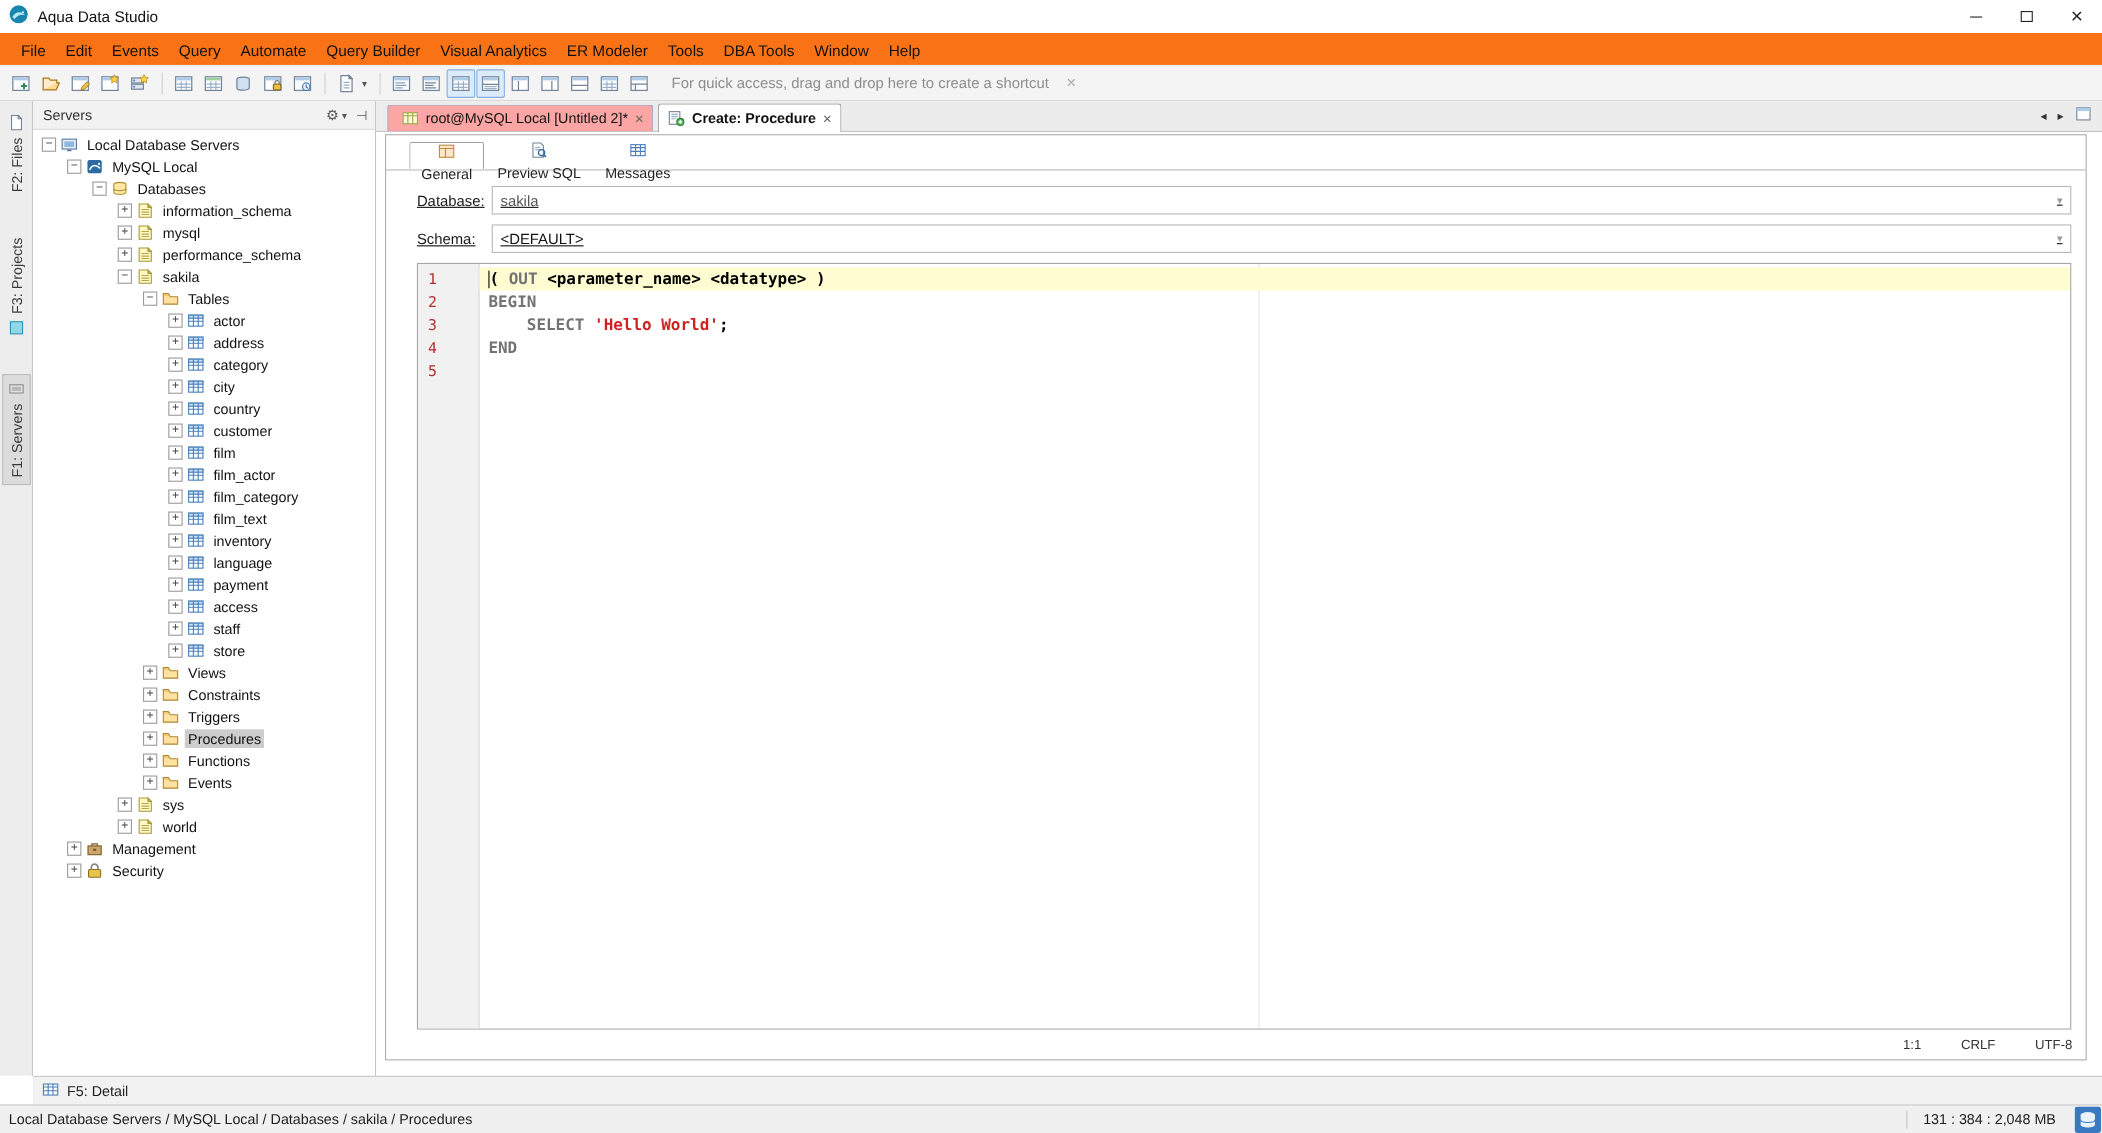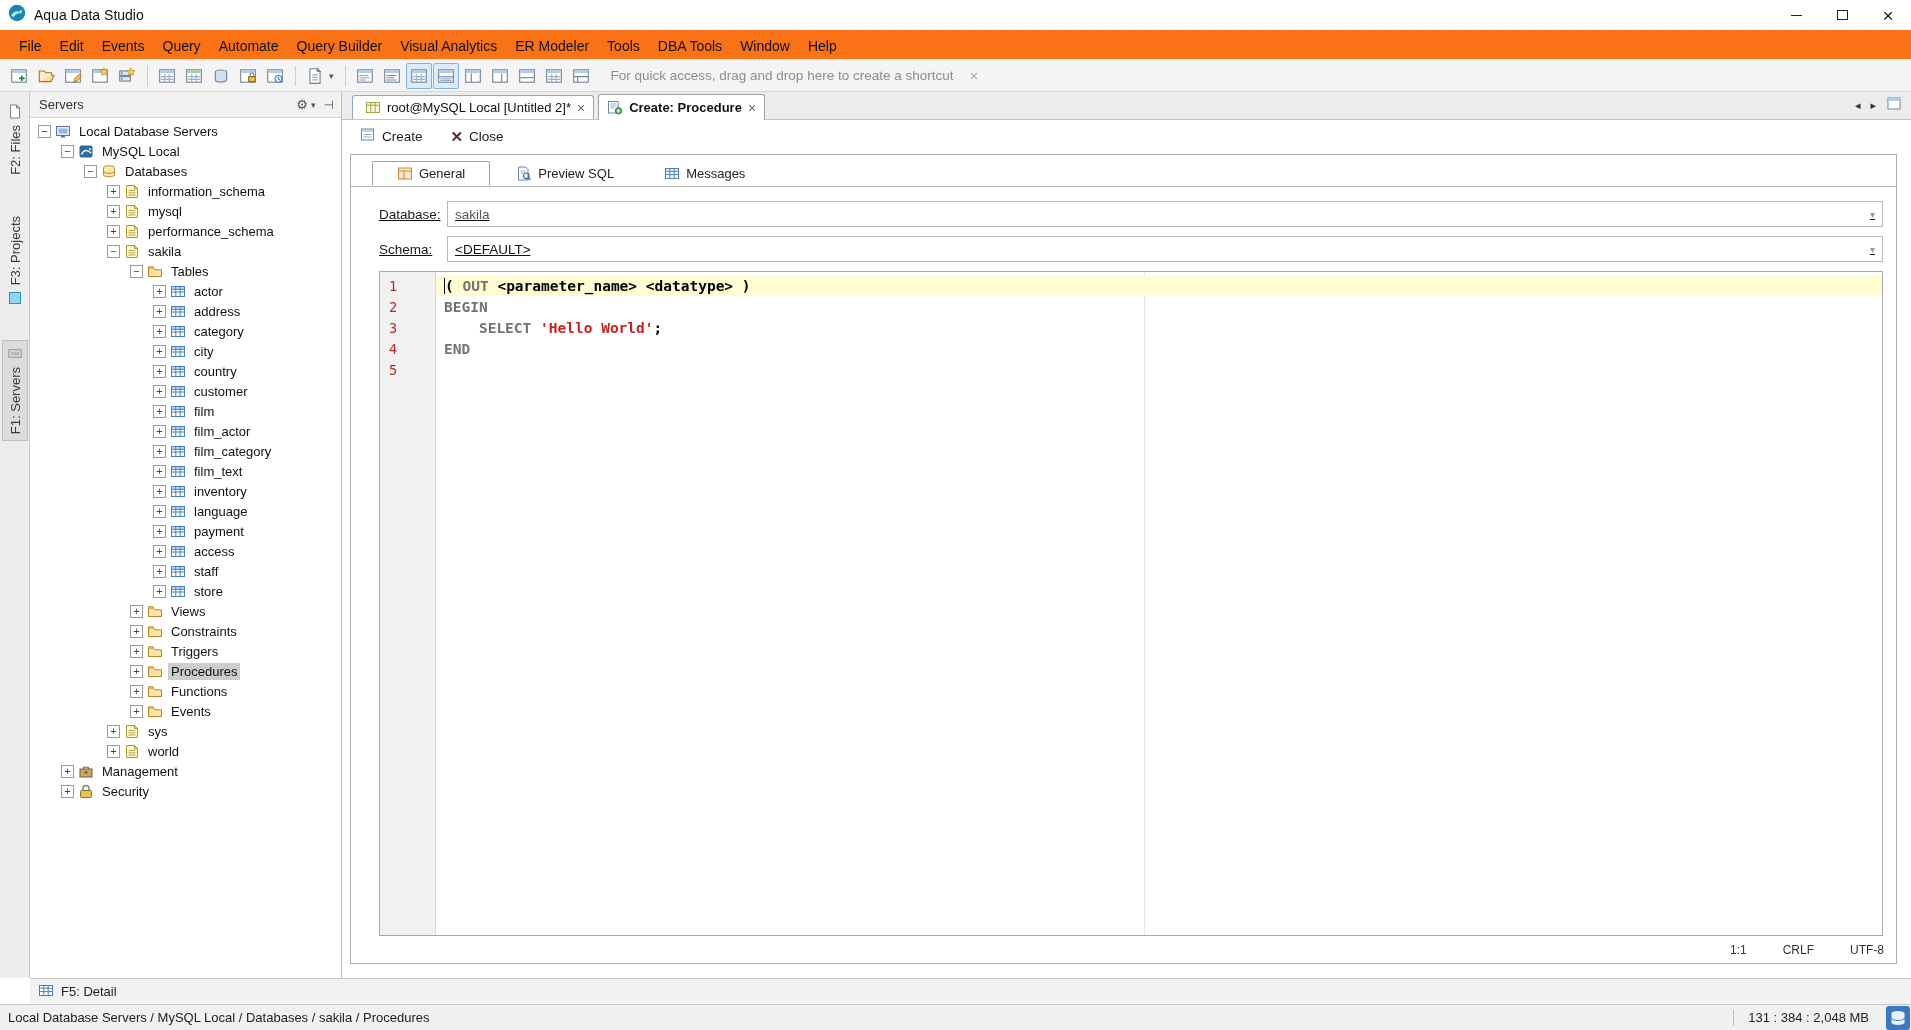--- a/index.html
+++ b/index.html
@@ -50,33 +50,33 @@
   .tree-row { height:20px; display:flex; align-items:center; white-space:nowrap; }
   .toggle { width:13px; height:13px; flex:none; border:1px solid #9a9a9a; background:#fff; font-size:11px; line-height:10px; text-align:center; color:#444; margin-right:4px; }
   .tree-ic { margin-right:5px; flex:none; display:flex; }
   .tree-label { padding:1px 3px; }
   .tree-row.selected .tree-label { background:#cdcdcd; }
 
   
   .main { flex:1; display:flex; flex-direction:column; background:#fff; min-width:0; }
   .doctabs { height:28px; flex:none; background:#ececec; border-bottom:1px solid #c4c4c4; display:flex; align-items:flex-end; padding-left:10px; }
   .doctab { height:24px; display:flex; align-items:center; gap:6px; padding:0 8px; font-size:13px; border:1px solid #b8b8b8; border-bottom:none; border-radius:3px 3px 0 0; margin-right:4px; background:#f4f4f4; }
-  .doctab.conn { background:#ffffff; border-color:#90a8cc;padding-left:12px; }
+  .doctab.conn { background:#fca5a5; border-color:#90a8cc;padding-left:12px; }
   .doctab.active { background:#fff; font-weight:bold; height:26px; margin-bottom:-1px; border-color:#a0a0a0; z-index:2; }
   .tab-close { color:#666; font-size:14px; line-height:1; font-weight:normal; }
   .doctab-nav { margin-left:auto; display:flex; align-items:center; gap:10px; padding:0 9px; height:100%; }
   .nav-arrow { font-size:11px; color:#333; }
 
   .action-row { height:32px; flex:none; display:flex; align-items:center; padding-left:18px; gap:28px; font-size:13.5px; color:#1a1a1a; }
   .action { display:flex; align-items:center; gap:6px; }
   .close-x { color:#5a2d2d; font-size:15px; font-weight:bold; line-height:1; }
 
   .panel { flex:1; margin:2px 14px 14px 8px; border:1px solid #adadad; display:flex; flex-direction:column; min-height:0; background:#fff; }
   .ptabs { flex:none; padding:6px 0 0 21px; display:flex; border-bottom:1px solid #b8b8b8; }
-  .ptab { height:25px; display:flex; align-items:center; gap:6px; padding:0 24px; font-size:13px; color:#222; margin-right:2px; }
+  .ptab { height:25px; display:flex; align-items:center; gap:6px; padding:0 10px; font-size:13px; color:#222; margin-right:2px;flex-direction:column; }
   .ptab.active { border:1px solid #a0a0a0; border-bottom:1px solid #fff; margin-bottom:-1px; background:#fff; border-radius:2px 2px 0 0; }
 
   .form { flex:none; padding:14px 13px 0 28px;text-decoration:underline; }
   .frow { display:flex; align-items:center; margin-bottom:9px; }
   .flabel { width:68px; flex:none; font-size:13.5px; color:#1a1a1a; }
   .ffield { flex:1; height:26px; border:1px solid #b8b8b8; background:#fff; display:flex; align-items:center; padding:0 7px; font-size:13.5px; }
   .chev { margin-left:auto; color:#9a9a9a; font-size:10px; }
   .val-db { color:#555; }
   .sel-text { background:#2e64c8; color:#aef0e0; padding:0 2px; }
 
@@ -775,34 +775,20 @@
       <div class="doctab-nav">
         <span class="nav-arrow">◂</span>
         <span class="nav-arrow">▸</span>
         <span id="tab-list-ic"><svg width="16" height="15" viewBox="0 0 16 15">
               <rect x="2" y="2" width="12" height="11" fill="#fff" stroke="#74849a"></rect>
               <rect x="2" y="2" width="12" height="3" fill="#aecbe8"></rect>
             </svg></span>
       </div>
     </div>
 
-    <div class="action-row">
-      <span class="action">
-        <span id="create-ic"><svg width="16" height="15" viewBox="0 0 15 15">
-              <rect x="1" y="2" width="12" height="11" fill="#fff" stroke="#74849a"></rect>
-              <rect x="1.6" y="2.6" width="10.8" height="2" fill="#aecbe8"></rect>
-              <path d="M3 7.5 h8 M3 10 h8" stroke="#9ab0c8"></path>
-            </svg></span>
-        <span>Create</span>
-      </span>
-      <span class="action">
-        <span class="close-x">✕</span>
-        <span>Close</span>
-      </span>
-    </div>
 
     <div class="panel">
       <div class="ptabs">
           <div class="ptab active">
             <span class="tab-ic" style="display: flex;">
               <svg width="16" height="15" viewBox="0 0 15 15">
                 <rect x="1" y="2" width="13" height="11" fill="#fce8c8" stroke="#c08840"></rect>
                 <path d="M1 5 h13 M6.5 5 v8" stroke="#c08840" fill="none"></path>
               </svg>
             </span>

